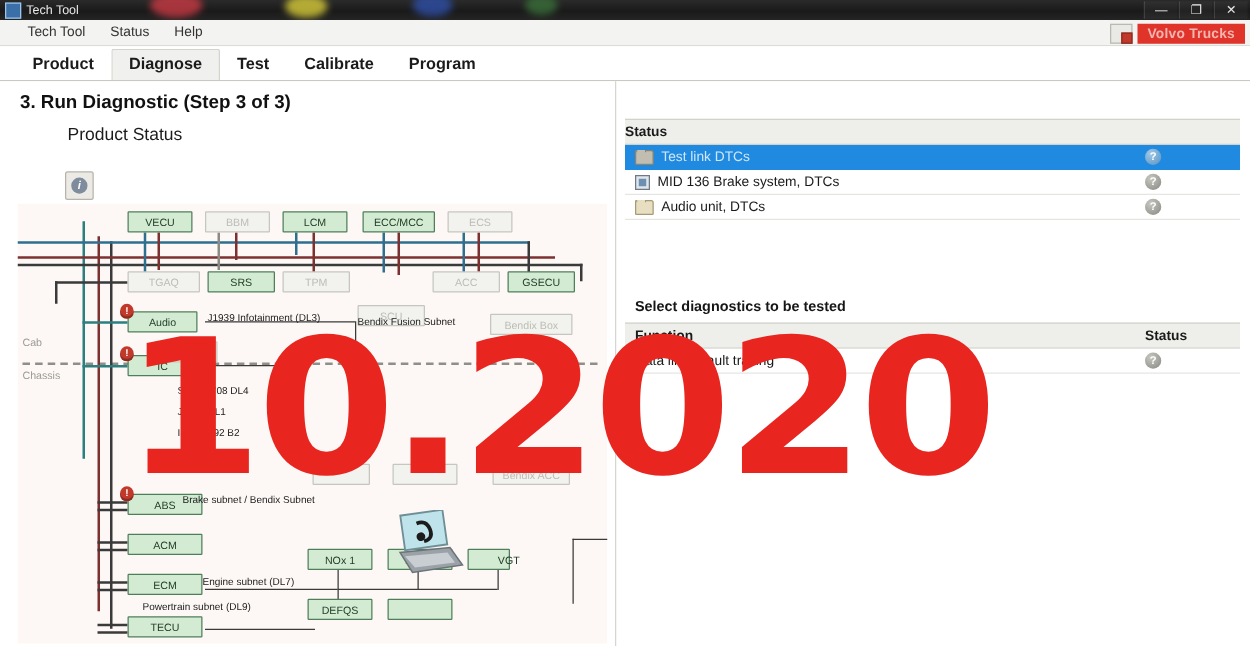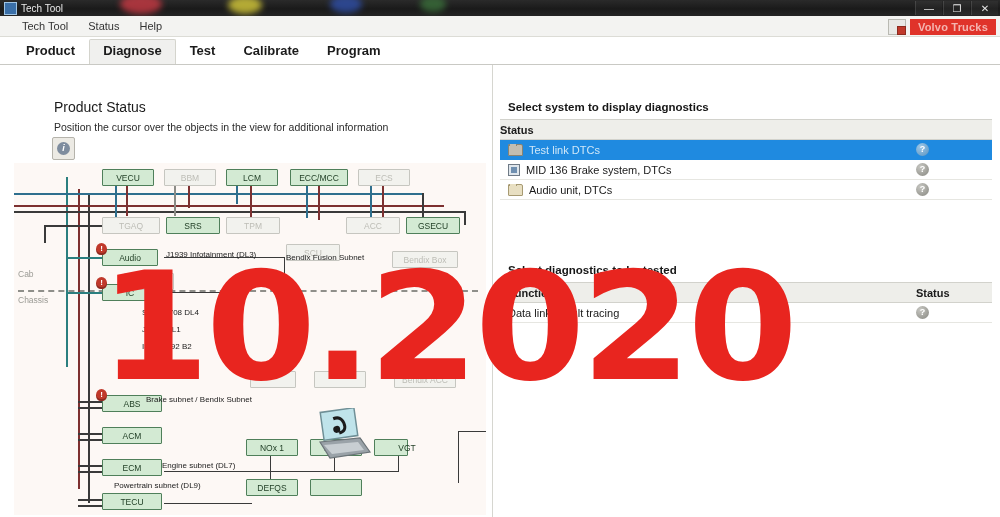--- a/index.html
+++ b/index.html
@@ -442,24 +442,24 @@
 <div class="tabstrip">
   <div class="tab">Product</div>
   <div class="tab active">Diagnose</div>
   <div class="tab">Test</div>
   <div class="tab">Calibrate</div>
   <div class="tab">Program</div>
 </div>
 
 <div class="content">
 
+  <div class="page-title">3. Run Diagnostic (Step 3 of 3)</div>
 
   <div class="left-pane">
     <div class="ps-title">Product Status</div>
-    <div class="ps-sub">Position the cursor over the objects in the view for additional information</div>
     <div class="info-btn">
       <span class="glyph">i</span>
     </div>
 
     <div class="diagram">
 
       <span class="zone" style="left:4px;top:106px;">Cab</span>
       <div class="dashdiv" style="left:4px;top:127px;width:460px;"></div>
       <span class="zone" style="left:4px;top:132px;">Chassis</span>
 
@@ -566,21 +566,20 @@
         <polygon points="10,37 44,34 50,42 18,46" fill="#c8ced2"></polygon>
       </svg>
 
     </div>
   </div>
 
   <div class="vdiv"></div>
 
   <div class="right-pane">
 
-    <div class="sec-title">Select system to display diagnostics</div>
 
     <div class="tbl">
       <div class="tbl-head">
         <div class="th-status">Status</div>
       </div>
 
       <div class="row selected">
         <div class="cell-main">
           <span class="folder-icon"></span>
           <span>Test link DTCs</span>

